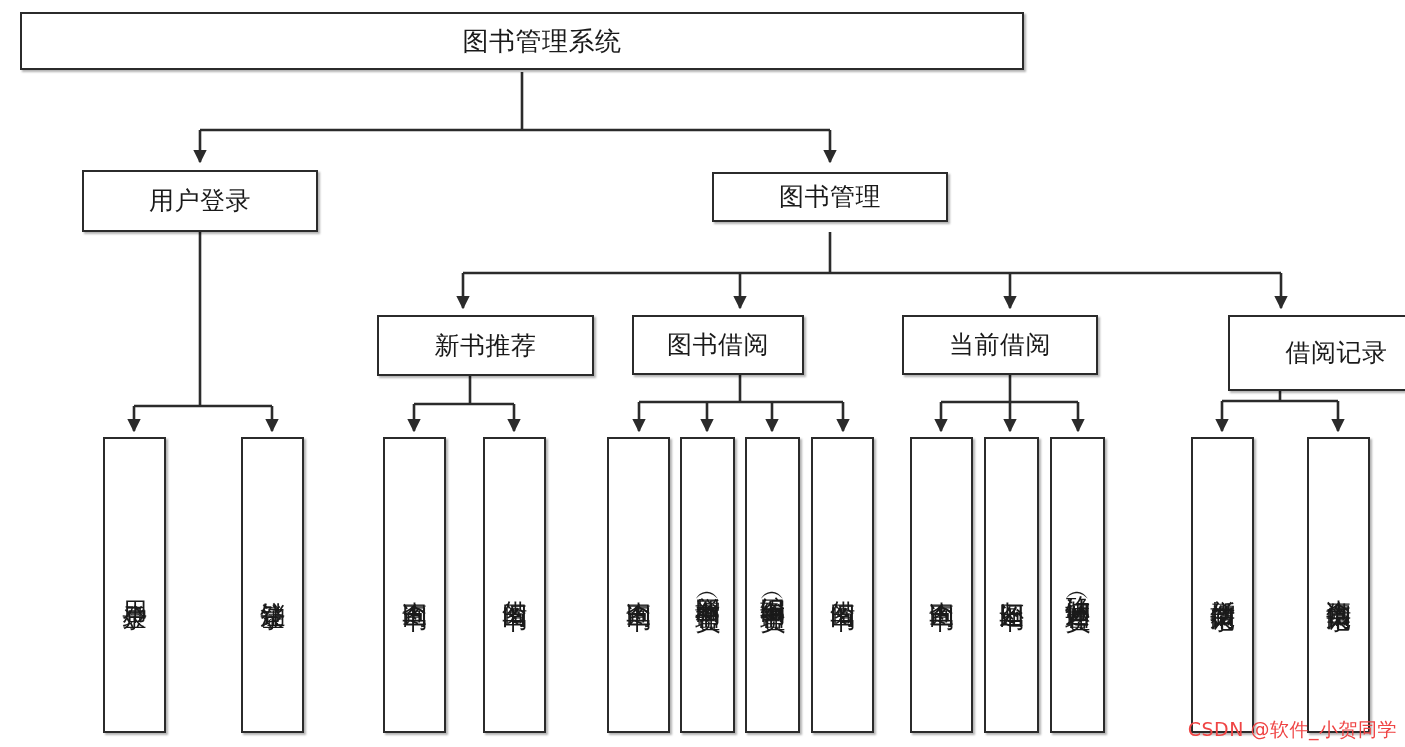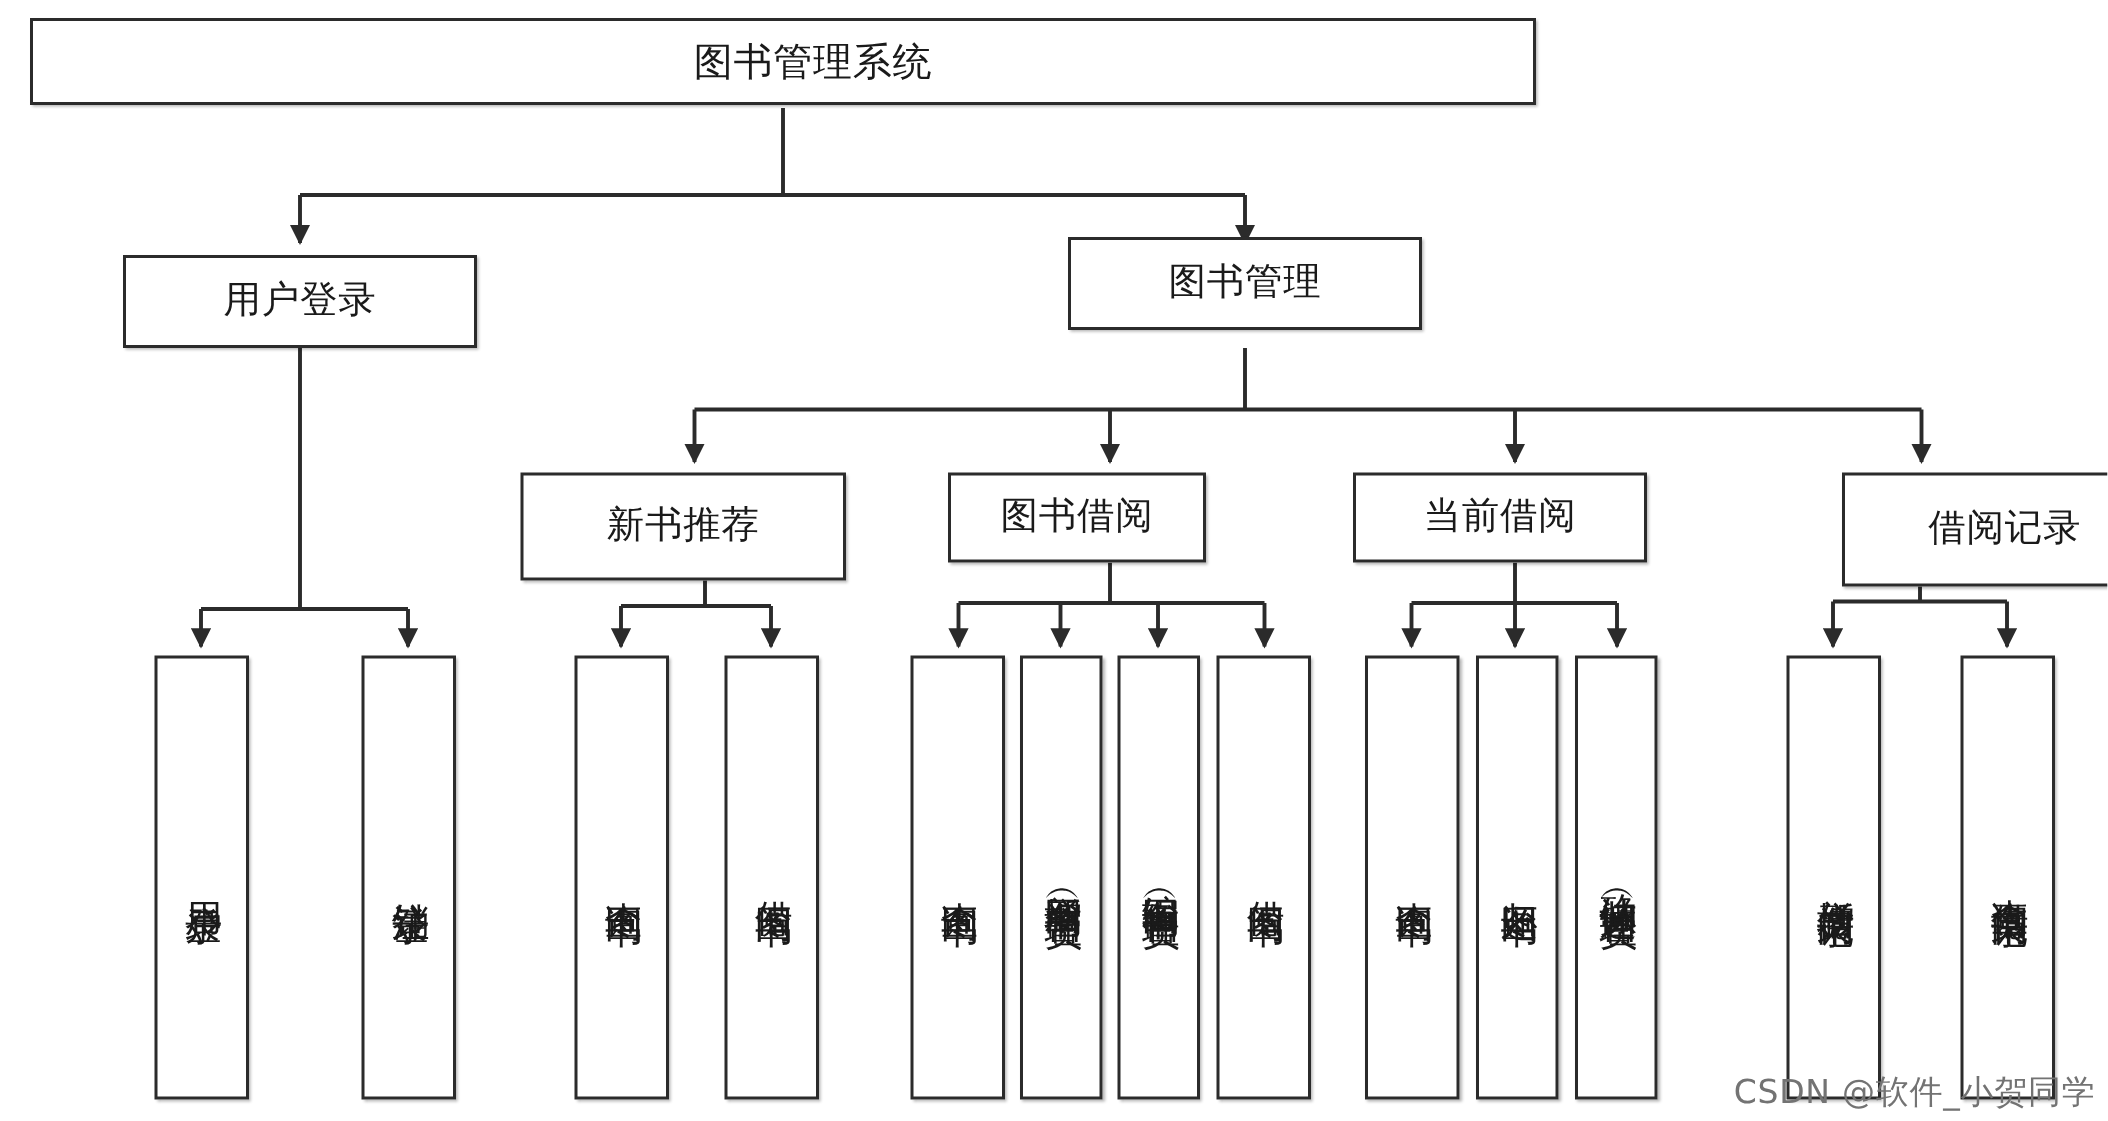--- a/index.html
+++ b/index.html
@@ -65,22 +65,22 @@
     font-size: 25px;
     line-height: 1.02;
     letter-spacing: 2px;
     white-space: nowrap;
     max-height: 100%;
   }
   .watermark {
     position: absolute;
     right: 8px;
     bottom: 4px;
-    font-size: 22px;
-    color: #737373;
+    font-size: 19px;
+    color: #ef4444;
     letter-spacing: 0.5px;
     z-index: 5;
     white-space: nowrap;
     font-family: "DejaVu Sans", "Liberation Sans", sans-serif;
   }
 </style>
 </head>
 <body>
 
 <div id="canvas">
@@ -135,25 +135,25 @@
     </g>
   </svg>
 
   <div class="node horiz root" style="left:20px; top:12px; width:1004px; height:58px;">
     <span class="lbl">图书管理系统</span>
   </div>
 
   <div class="node horiz" style="left:82px; top:170px; width:236px; height:62px;">
     <span class="lbl">用户登录</span>
   </div>
-  <div class="node horiz" style="left:712px; top:158px; width:236px; height:62px;">
+  <div class="node horiz" style="left:712px; top:172px; width:236px; height:50px;">
     <span class="lbl">图书管理</span>
   </div>
 
-  <div class="node horiz" style="left:347px; top:315px; width:217px; height:72px;">
+  <div class="node horiz" style="left:377px; top:315px; width:217px; height:61px;">
     <span class="lbl">新书推荐</span>
   </div>
   <div class="node horiz" style="left:632px; top:315px; width:172px; height:60px;">
     <span class="lbl">图书借阅</span>
   </div>
   <div class="node horiz" style="left:902px; top:315px; width:196px; height:60px;">
     <span class="lbl">当前借阅</span>
   </div>
   <div class="node horiz" style="left:1228px; top:315px; width:217px; height:76px;">
     <span class="lbl">借阅记录</span>

